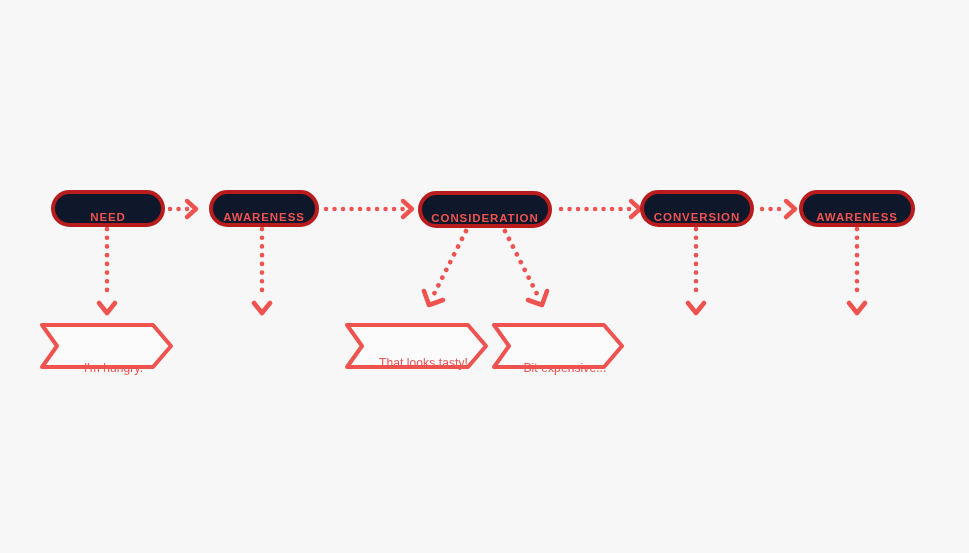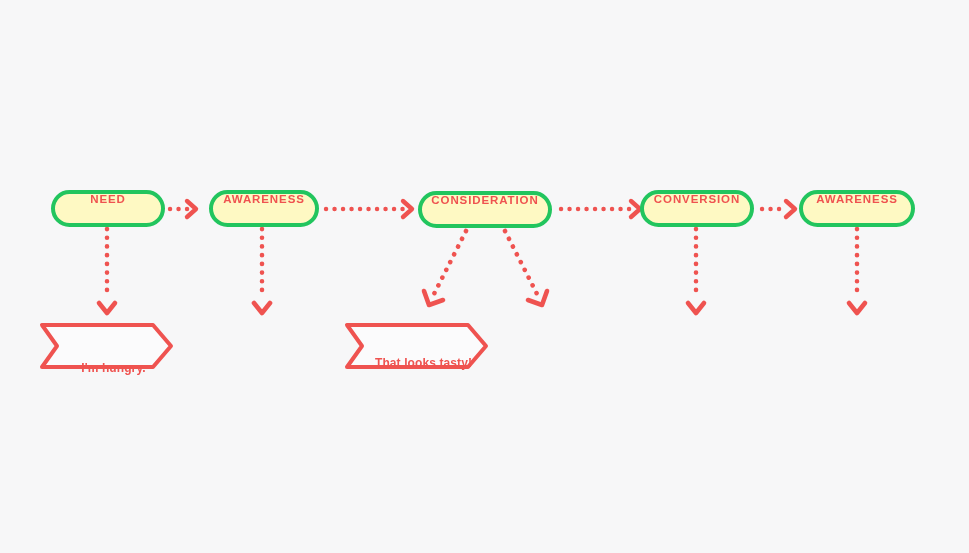--- a/index.html
+++ b/index.html
@@ -21,25 +21,25 @@
     left: 0;
     top: 0;
     width: 969px;
     height: 553px;
   }
 
   
   .stage-node {
     position: absolute;
     box-sizing: border-box;
-    border: 4px solid #22c55e;
-    background: #fef9c3;
+    border: 4px solid #b91c1c;
+    background: #0f172a;
     border-radius: 999px;
     display: flex;
-    align-items: flex-start;
+    align-items: flex-end;
     justify-content: center;
     height: 37px;
   }
   .stage-label {
     color: #ef5350;
     font-size: 11.5px;
     font-weight: bold;
     letter-spacing: 0.9px;
     line-height: 1;
     white-space: nowrap;
@@ -59,21 +59,21 @@
     left: 0;
     top: 0;
     width: 100%;
     height: 100%;
     overflow: visible;
   }
   .quote-label {
     position: relative;
     color: #ef5350;
     font-size: 12px;
-    font-weight: bold;
+    font-weight: normal;
     line-height: 1;
     white-space: nowrap;
     letter-spacing: 0.1px;
     padding-left: 14px;
     font-family: "Liberation Sans", sans-serif;
     margin-top: 44px;
   }
 
   
   #connector-layer {
@@ -171,16 +171,22 @@
   </div>
 
 
   <div class="quote-banner" style="left:345px; top:323px; width:143px;align-items:flex-end;">
     <svg viewBox="0 0 143 46" preserveAspectRatio="none">
       <polygon points="2,2 123,2 141,23 123,44 2,44 17,23" fill="#fbfbfc" stroke="#ef5350" stroke-width="4" stroke-linejoin="round" vector-effect="non-scaling-stroke"></polygon>
     </svg>
     <span class="quote-label">That looks tasty!</span>
   </div>
 
+  <div class="quote-banner" style="left:492px; top:323px; width:132px;">
+    <svg viewBox="0 0 132 46" preserveAspectRatio="none">
+      <polygon points="2,2 112,2 130,23 112,44 2,44 17,23" fill="#fbfbfc" stroke="#ef5350" stroke-width="4" stroke-linejoin="round" vector-effect="non-scaling-stroke"></polygon>
+    </svg>
+    <span class="quote-label">Bit expensive...</span>
+  </div>
 
 
 
 </div>
 
 </body></html>

